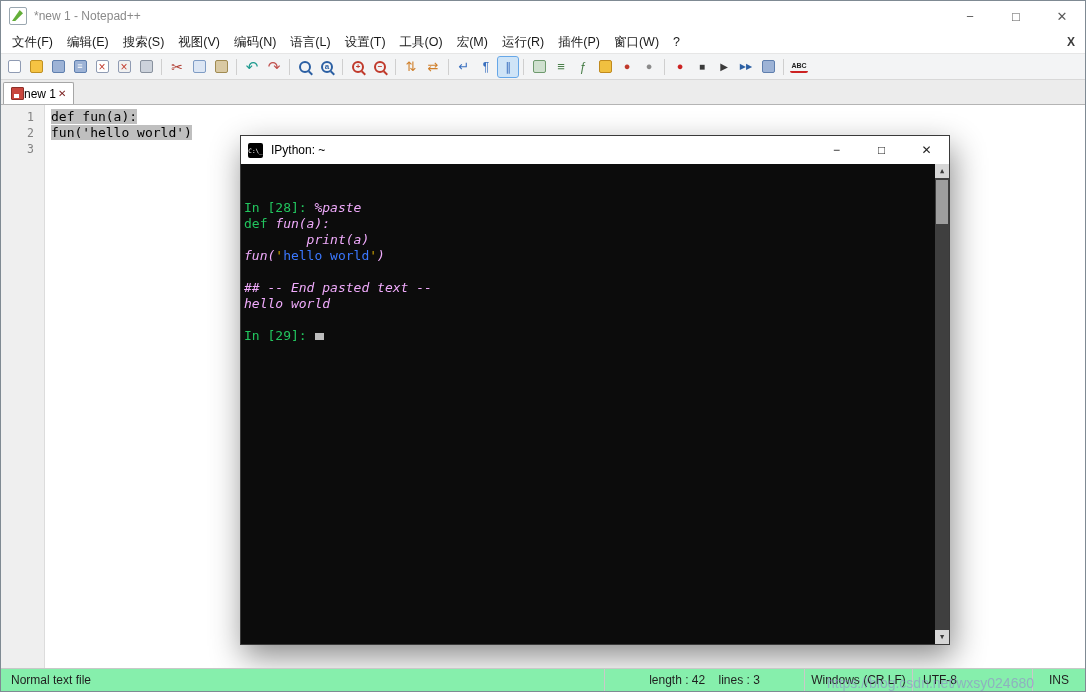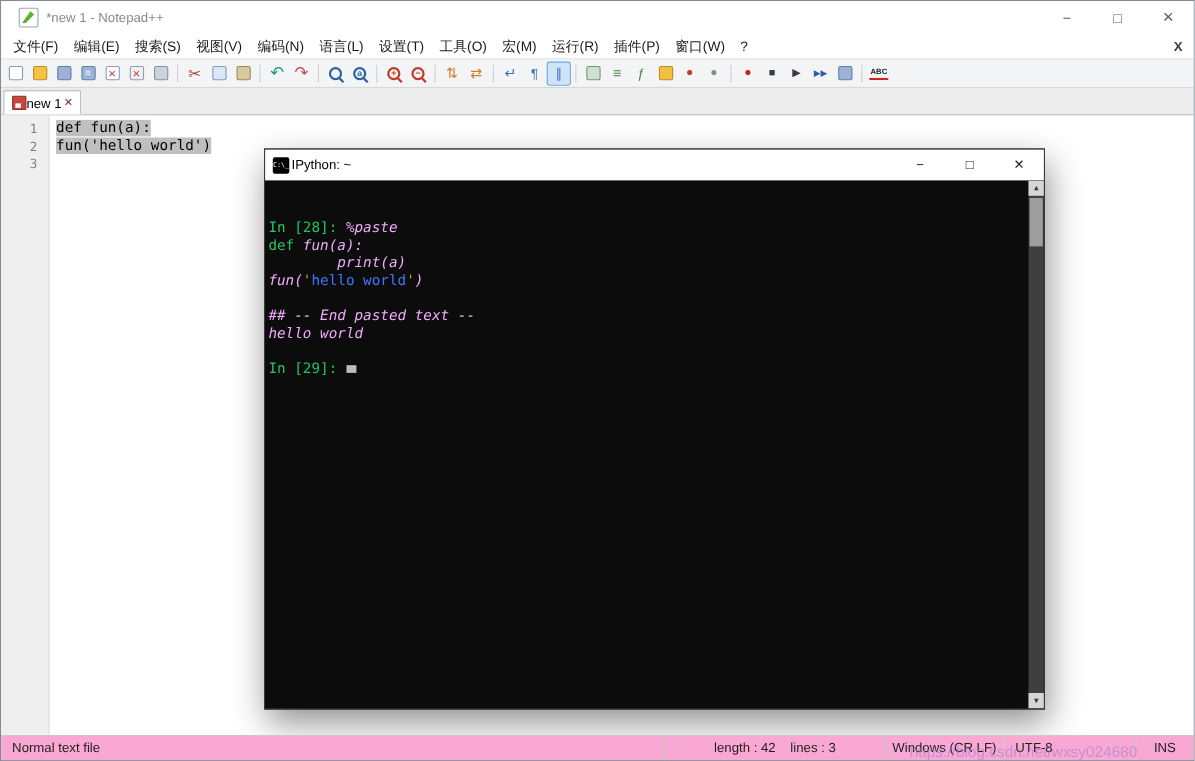--- a/index.html
+++ b/index.html
@@ -1,21 +1,21 @@
 <!DOCTYPE html>
 <html><head>
 <meta charset="utf-8">
 <style>
   html,body{margin:0;padding:0;width:1086px;height:692px;overflow:hidden;
     font-family:"Liberation Sans","DejaVu Sans",sans-serif;background:#fff;}
   .app{position:absolute;inset:0;border:1px solid #7f8a93;box-sizing:border-box;
     display:flex;flex-direction:column;background:#fff;}
 
   
-  .titlebar{height:30px;flex:0 0 30px;display:flex;align-items:center;padding-left:16px;background:#fff;}
+  .titlebar{height:30px;flex:0 0 30px;display:flex;align-items:center;padding-left:8px;background:#fff;}
   .app-icon{width:16px;height:16px;position:relative;background:#fff;border:1px solid #9aa7b0;border-radius:2px;flex:0 0 auto;}
   .app-icon::after{content:"";position:absolute;left:2px;top:2px;width:11px;height:11px;
     background:linear-gradient(135deg,#7ac143,#4f9e2f);
     clip-path:polygon(0 100%,70% 0,100% 30%,30% 100%);}
   .win-title{color:#8a8a8a;font-size:12px;margin-left:7px;}
   .win-controls{margin-left:auto;display:flex;height:100%;}
   .win-btn{width:46px;height:100%;display:flex;align-items:center;justify-content:center;color:#5a5a5a;font-size:13px;}
 
   
   .menubar{height:22px;flex:0 0 22px;display:flex;align-items:center;padding-left:4px;background:#fff;font-size:12.5px;color:#1a1a1a;}
@@ -52,21 +52,21 @@
   .gutter .num{height:16px;line-height:16px;padding-right:10px;}
   .code{flex:1;font-family:"DejaVu Sans Mono",monospace;font-size:13px;color:#000;padding:4px 0 0 6px;}
   .code .line{height:16px;line-height:16px;white-space:pre;}
   .sel{background:#bfbfbf;}
   .tab-arrow{color:#d97a2a;}
 
   
   .console{position:absolute;left:239px;top:30px;width:710px;height:510px;background:#0c0c0c;
     border:1px solid #3a3a3a;box-sizing:border-box;box-shadow:3px 12px 30px rgba(0,0,0,0.45);
     display:flex;flex-direction:column;z-index:5;}
-  .console-titlebar{height:28px;flex:0 0 28px;background:#fff;display:flex;align-items:center;padding-left:7px;gap:2px;}
+  .console-titlebar{height:28px;flex:0 0 28px;background:#fff;display:flex;align-items:center;padding-left:7px;gap:8px;}
   .console-icon{width:15px;height:15px;background:#000;color:#fff;border-radius:2px;
     display:flex;align-items:center;justify-content:center;
     font-family:"DejaVu Sans Mono",monospace;font-size:6px;letter-spacing:0;}
   .console-title{font-size:12px;color:#000;}
   .console-controls{margin-left:auto;display:flex;height:100%;}
   .console-win-btn{width:45px;height:100%;display:flex;align-items:center;justify-content:center;color:#222;font-size:12px;}
   .console-body{flex:1;position:relative;font-family:"DejaVu Sans Mono",monospace;font-size:13px;line-height:16px;
     color:#cccccc;padding:4px 18px 0 3px;white-space:pre;overflow:hidden;}
   .cline{height:16px;}
   .c-green{color:#22c55e;}
@@ -75,21 +75,21 @@
   .c-yellow{color:#c8a000;}
   .c-cursor{display:inline-block;width:9px;height:7px;background:#bdbdbd;margin-left:1px;}
   .console-scrollbar{position:absolute;top:0;right:0;bottom:0;width:14px;background:#3f3f3f;}
   .sb-arrow{position:absolute;left:0;width:14px;height:14px;background:#d6d6d6;color:#3a3a3a;font-size:7px;
     display:flex;align-items:center;justify-content:center;}
   .sb-arrow.up{top:0;}
   .sb-arrow.down{bottom:0;}
   .sb-thumb{position:absolute;left:1px;top:16px;width:12px;height:44px;background:#9e9e9e;}
 
   
-  .statusbar{height:22px;flex:0 0 22px;background:#f9a8d4;border-top:1px solid #c8c8c8;display:flex;
+  .statusbar{height:22px;flex:0 0 22px;background:#86efac;border-top:1px solid #c8c8c8;display:flex;
     align-items:stretch;font-size:12px;color:#1f1f1f;}
   .sb-cell{display:flex;align-items:center;padding:0 10px;border-right:1px solid #c9c9c9;white-space:pre;box-sizing:border-box;}
   .sb-doctype{flex:1;border-left:none;}
   .sb-length{width:200px;justify-content:center;}
   .sb-pos{width:260px;justify-content:center;}
   .sb-eol{width:108px;justify-content:center;}
   .sb-enc{width:120px;}
   .sb-ins{flex:0 0 52px;justify-content:center;border-right:none;}
 
   

